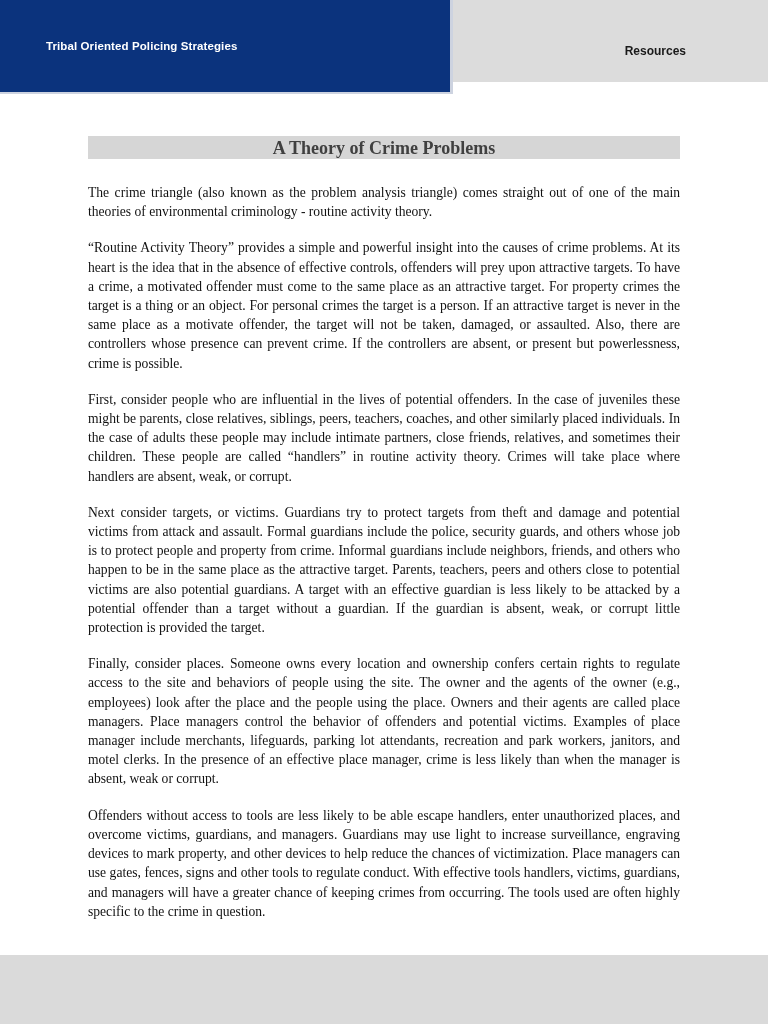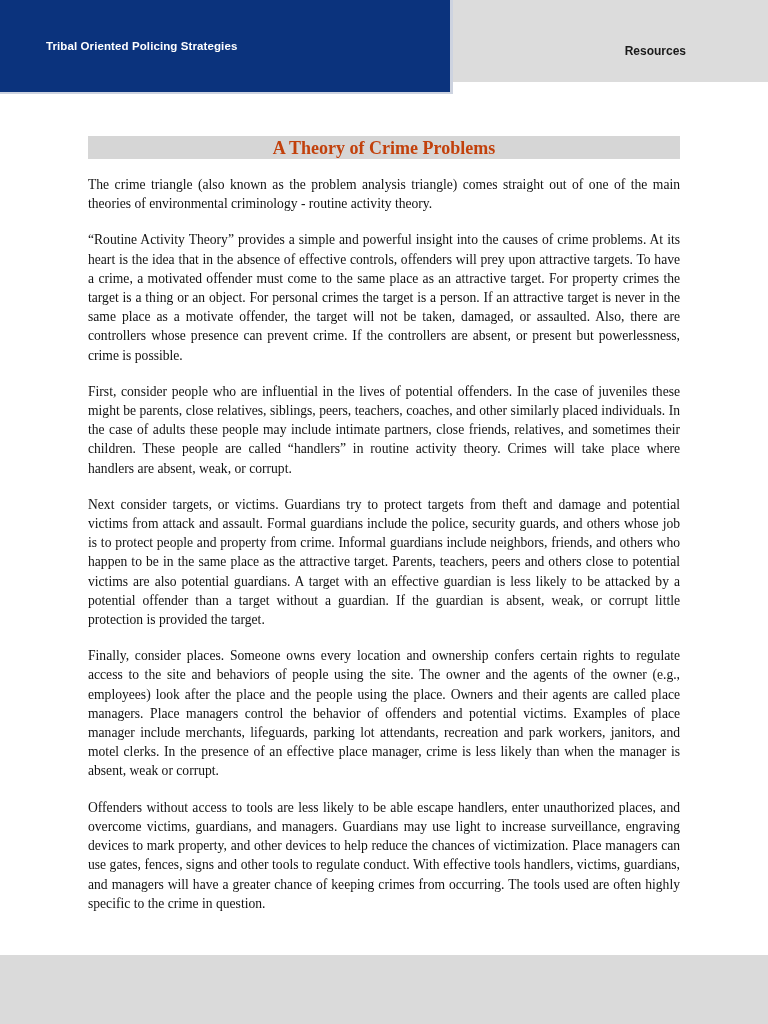--- a/index.html
+++ b/index.html
@@ -58,24 +58,24 @@
     height: 23px;
     display: flex;
     align-items: center;
     justify-content: center;
   }
   .doc-title {
     margin: 0;
     font-family: "Liberation Serif", serif;
     font-weight: bold;
     font-size: 18px;
-    color: #c2410c;
+    color: #404040;
     line-height: 1;
   }
-  .doc-body { margin-top: 16px; }
+  .doc-body { margin-top: 24px; }
   .para {
     margin: 0 0 17px 0;
     text-align: justify;
     font-size: 13.6px;
     line-height: 19.2px;
     color: #111111;
   }
   .seg { display: block; }
 
   

